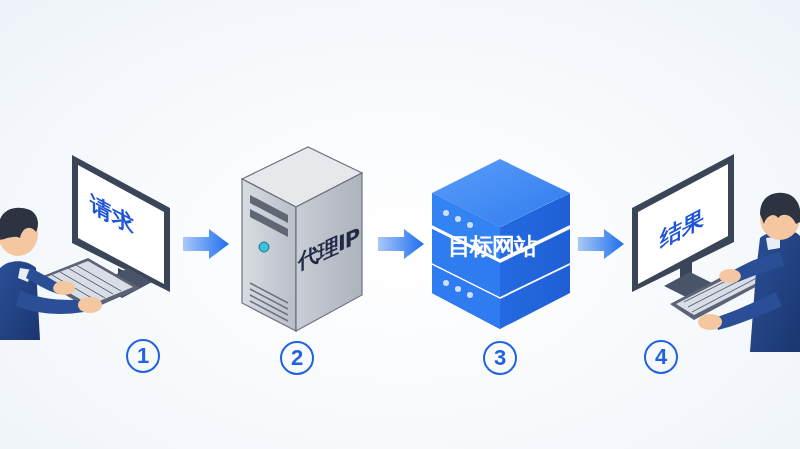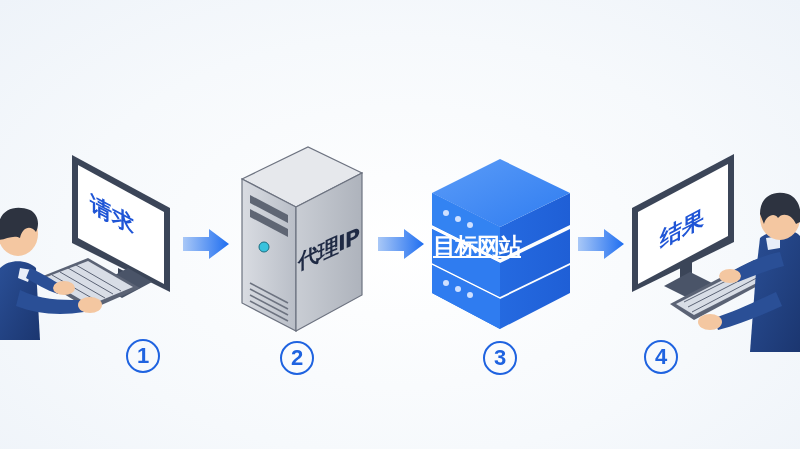--- a/index.html
+++ b/index.html
@@ -173,21 +173,21 @@
 
       <g fill="#cfe0ff">
         <circle cx="18" cy="60" r="3"></circle>
         <circle cx="30" cy="66" r="3"></circle>
         <circle cx="42" cy="72" r="3"></circle>
         <circle cx="18" cy="130" r="3"></circle>
         <circle cx="30" cy="136" r="3"></circle>
         <circle cx="42" cy="142" r="3"></circle>
       </g>
     </svg>
-    <div class="screen-text" style="position:absolute;left:5px;top:78px;font-size:23px;color:#ffffff;letter-spacing:-1px;text-decoration:underline;">目标网站</div>
+    <div class="screen-text" style="position:absolute;left:20px;top:78px;font-size:23px;color:#ffffff;letter-spacing:-1px;">目标网站</div>
   </div>
   <div class="step-circle" style="left:483px;top:341px;">
     <span>3</span>
   </div>
 
   <svg class="arrow" style="left:578px;top:229px;" viewBox="0 0 46 30">
     <defs>
       <linearGradient id="arrG3" x1="0" x2="1">
         <stop offset="0" stop-color="#a9c8f7"></stop>
         <stop offset="1" stop-color="#1f6ef0"></stop>

